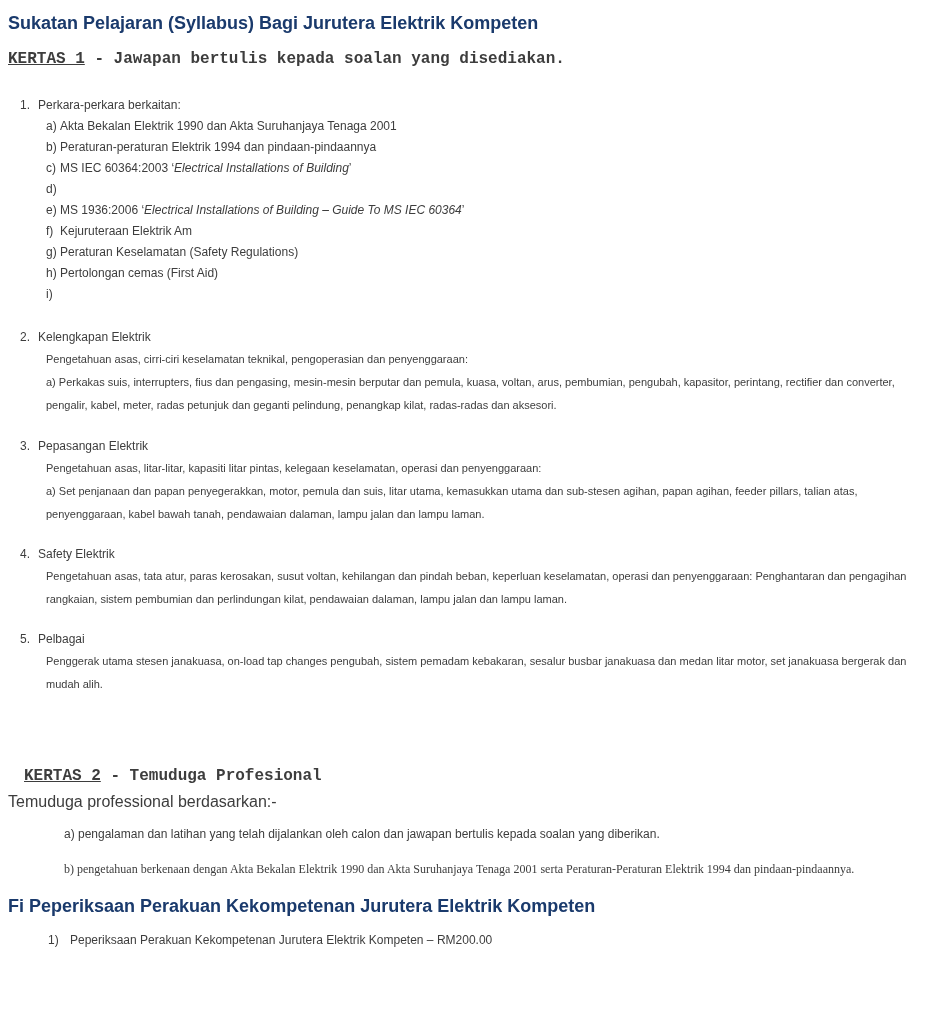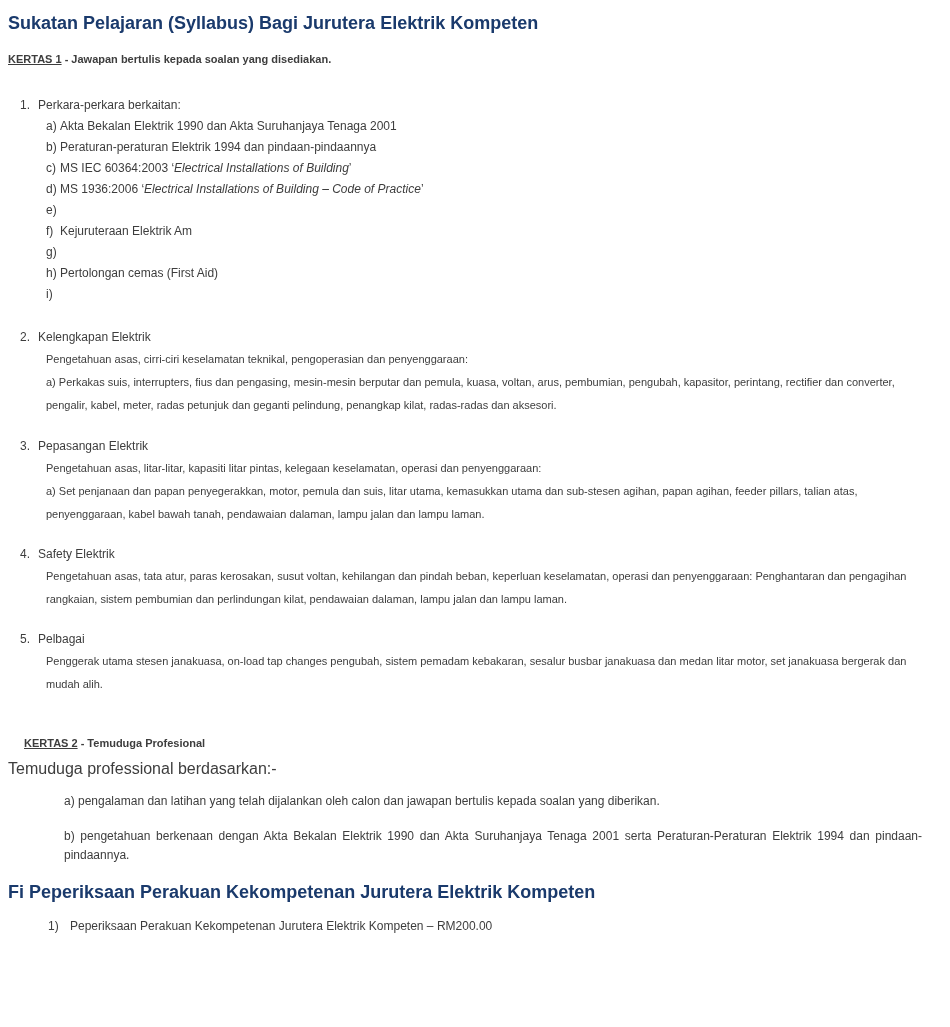--- a/index.html
+++ b/index.html
@@ -20,24 +20,25 @@
   }
   h1.heading {
     margin: 0;
     font-size: 18px;
     line-height: 22px;
     font-weight: bold;
     color: #1a3a6c;
   }
   .kertas-line {
     margin: 18px 0 0 0;
-    font-size: 11px;
+    font-size: 16px;
     line-height: 15px;
     font-weight: bold;
     color: #3d3d3d;
+    font-family: Liberation Mono, monospace;
   }
   .kertas-label { text-decoration: underline; }
 
   .item { margin: 0; }
   .item-1 { margin-top: 28px; }
   .item-2 { margin-top: 22px; }
   .item-3 { margin-top: 19px; }
   .item-4 { margin-top: 18px; }
   .item-5 { margin-top: 18px; }
 
@@ -59,35 +60,35 @@
   .sub-text .it { font-style: italic; }
 
   .body-line {
     margin: 0;
     padding-left: 38px;
     padding-right: 2px;
     font-size: 11px;
     line-height: 23px;
   }
 
-  .kertas-2 { margin-top: 40px; padding-left: 16px; }
+  .kertas-2 { margin-top: 73px; padding-left: 16px; }
   .k2-intro {
     margin: 10px 0 0 0;
     font-size: 16px;
     line-height: 15px;
   }
   .k2-list { margin-top: 11px; }
   .k2-item {
     margin: 16px;
     padding-left: 40px;
     padding-right: 2px;
     font-size: 12px;
     line-height: 19px;
   }
-  .k2-item.just { text-align: justify; }
+  .k2-item.just { text-align: justify; font-family: Liberation Serif, serif; }
 
   .fee-heading { margin-top: 64px; }
   .fee-row {
     display: flex;
     margin-top: 13px;
     padding-left: 40px;
     font-size: 12px;
     line-height: 21px;
   }
   .fee-num { width: 22px; flex-shrink: 0; }
@@ -113,31 +114,32 @@
     <div class="sub-row">
         <span class="sub-marker">b)</span>
         <span class="sub-text"><span>Peraturan-peraturan Elektrik 1994 dan pindaan-pindaannya</span><span class="it"></span><span></span></span>
       </div>
     <div class="sub-row">
         <span class="sub-marker">c)</span>
         <span class="sub-text"><span>MS IEC 60364:2003 ‘</span><span class="it">Electrical Installations of Building</span><span>’</span></span>
       </div>
     <div class="sub-row">
         <span class="sub-marker">d)</span>
-        <span class="sub-text"><span>MS 1936:2006 ‘</span><span class="it">Electrical Installations of Building – Code of Practice</span><span>’</span></span>
       </div>
     <div class="sub-row">
         <span class="sub-marker">e)</span>
+        <span class="sub-text"><span>MS 1936:2006 ‘</span><span class="it">Electrical Installations of Building – Guide To MS IEC 60364</span><span>’</span></span>
       </div>
     <div class="sub-row">
         <span class="sub-marker">f)</span>
         <span class="sub-text"><span>Kejuruteraan Elektrik Am</span><span class="it"></span><span></span></span>
       </div>
     <div class="sub-row">
         <span class="sub-marker">g)</span>
+        <span class="sub-text"><span>Peraturan Keselamatan (Safety Regulations)</span><span class="it"></span><span></span></span>
       </div>
     <div class="sub-row">
         <span class="sub-marker">h)</span>
         <span class="sub-text"><span>Pertolongan cemas (First Aid)</span><span class="it"></span><span></span></span>
       </div>
     <div class="sub-row">
         <span class="sub-marker">i)</span>
       </div>
   </div>
 

